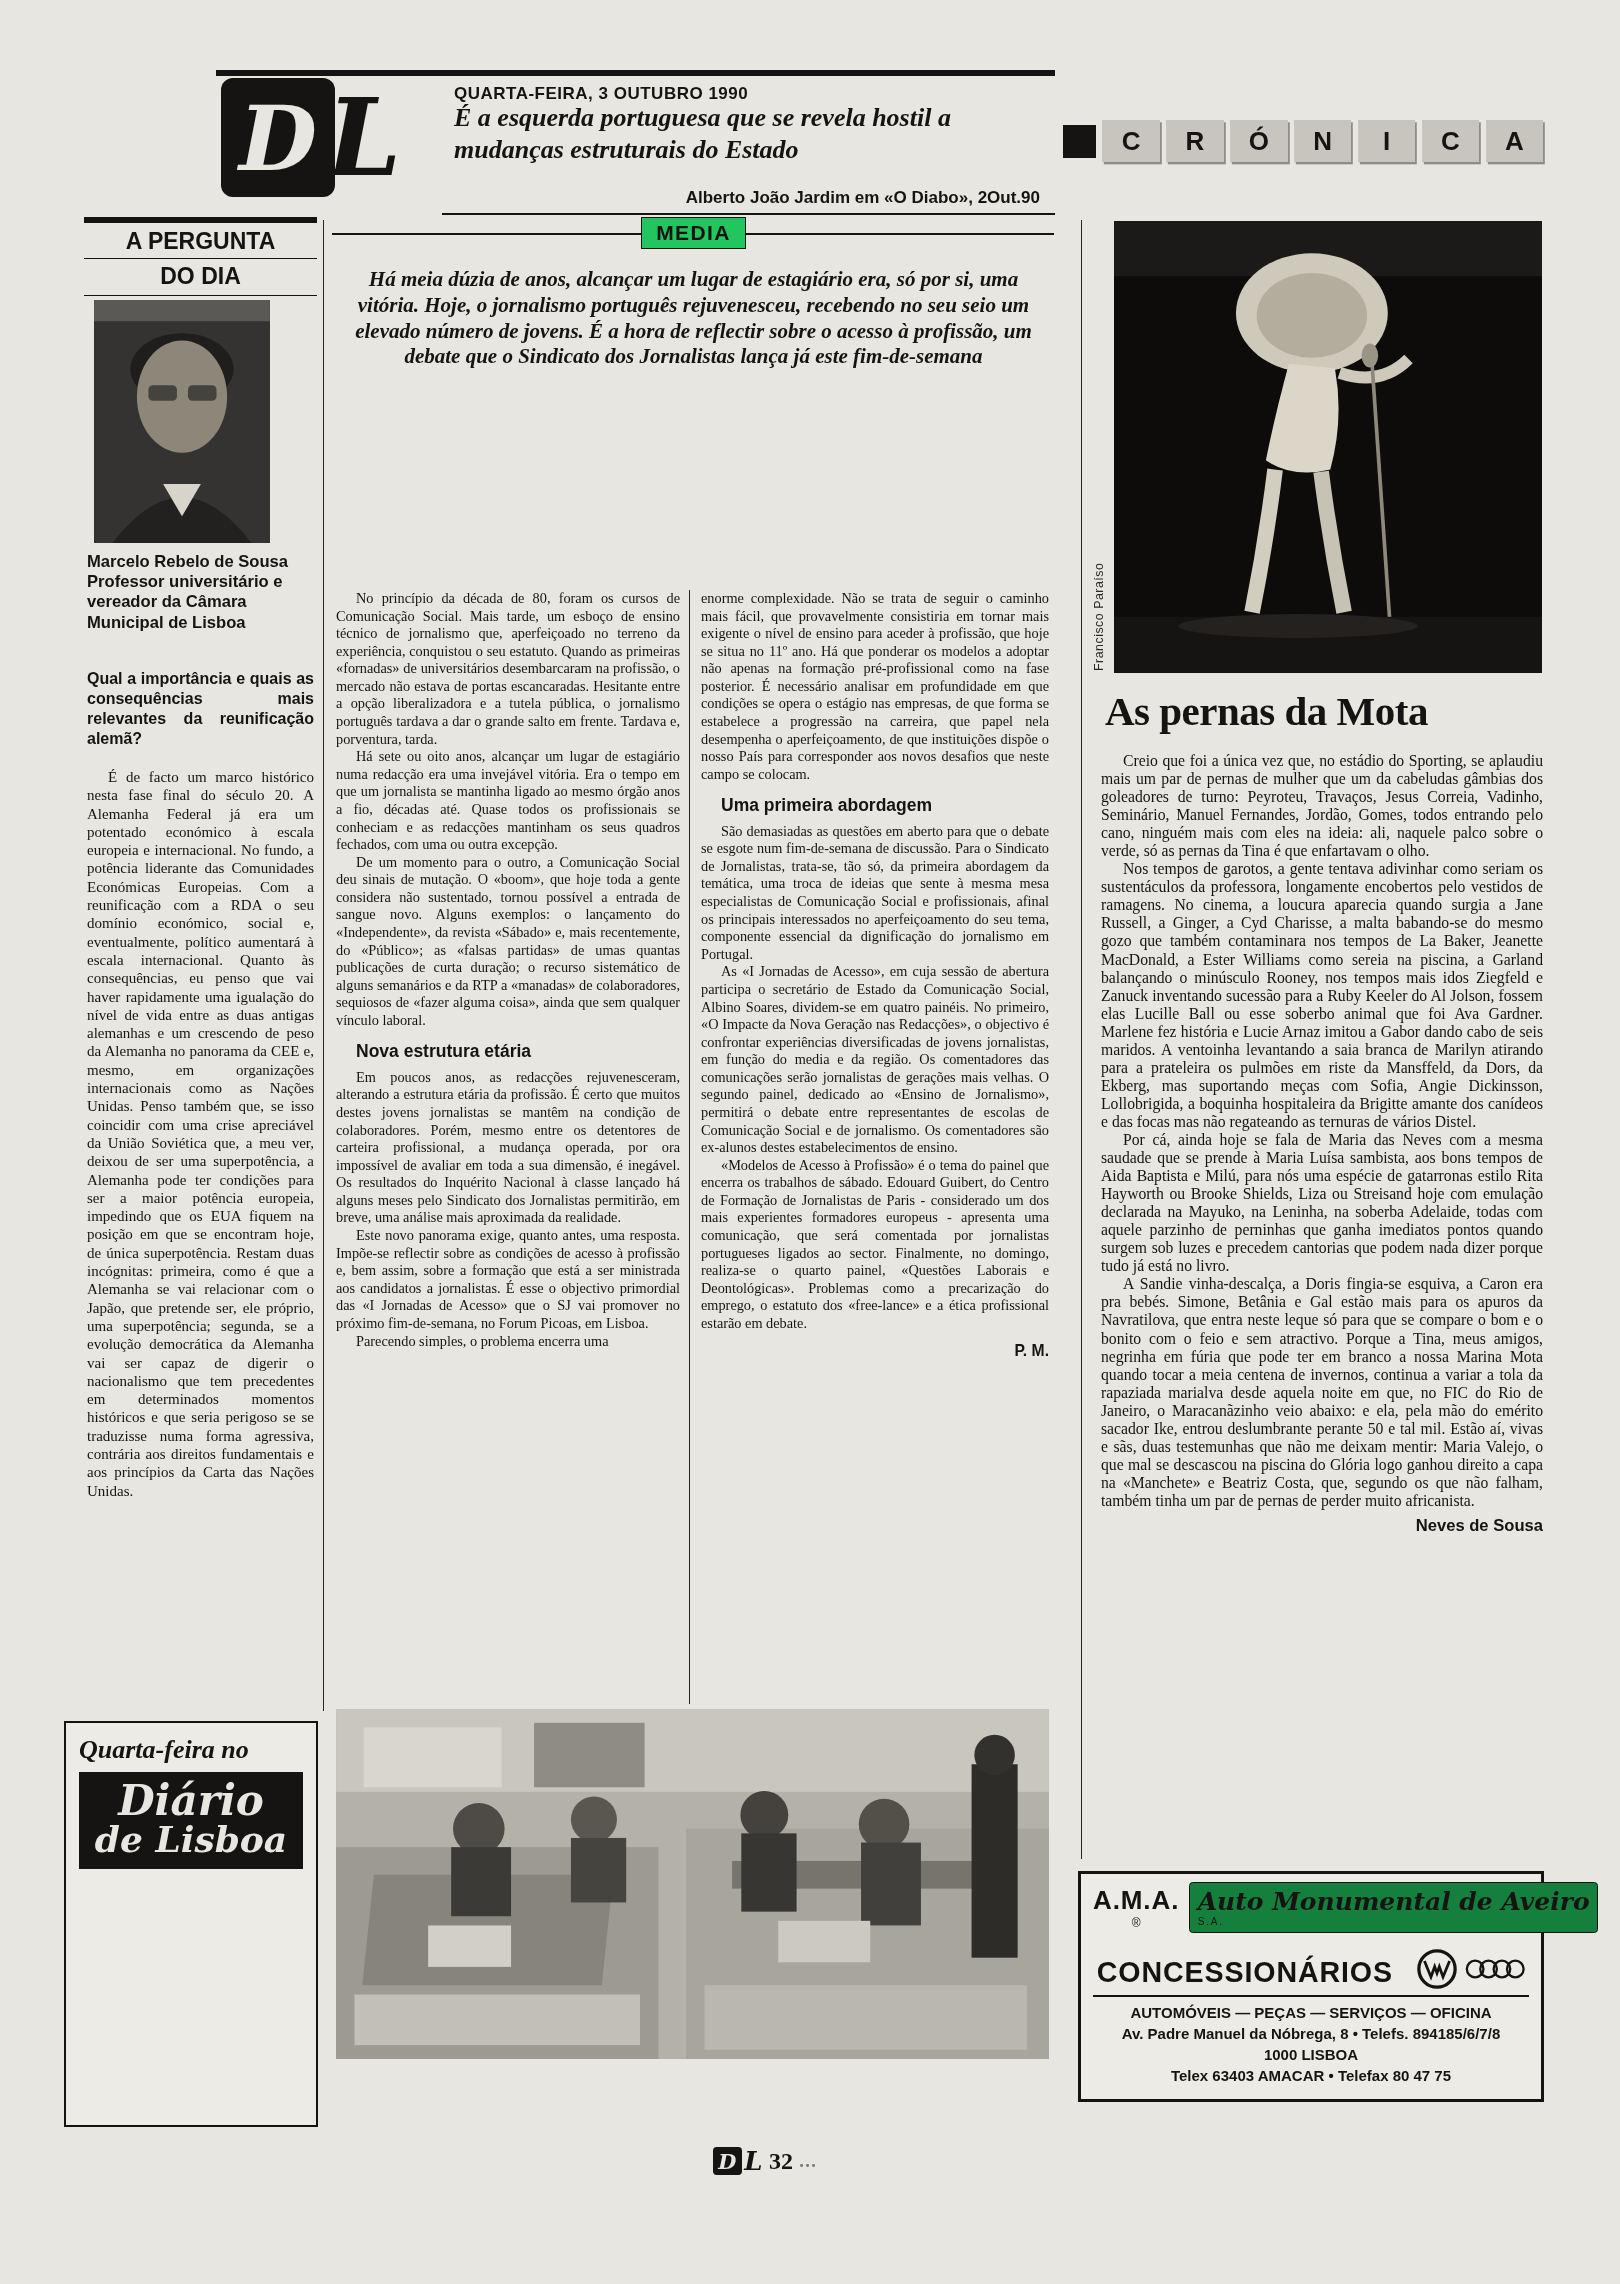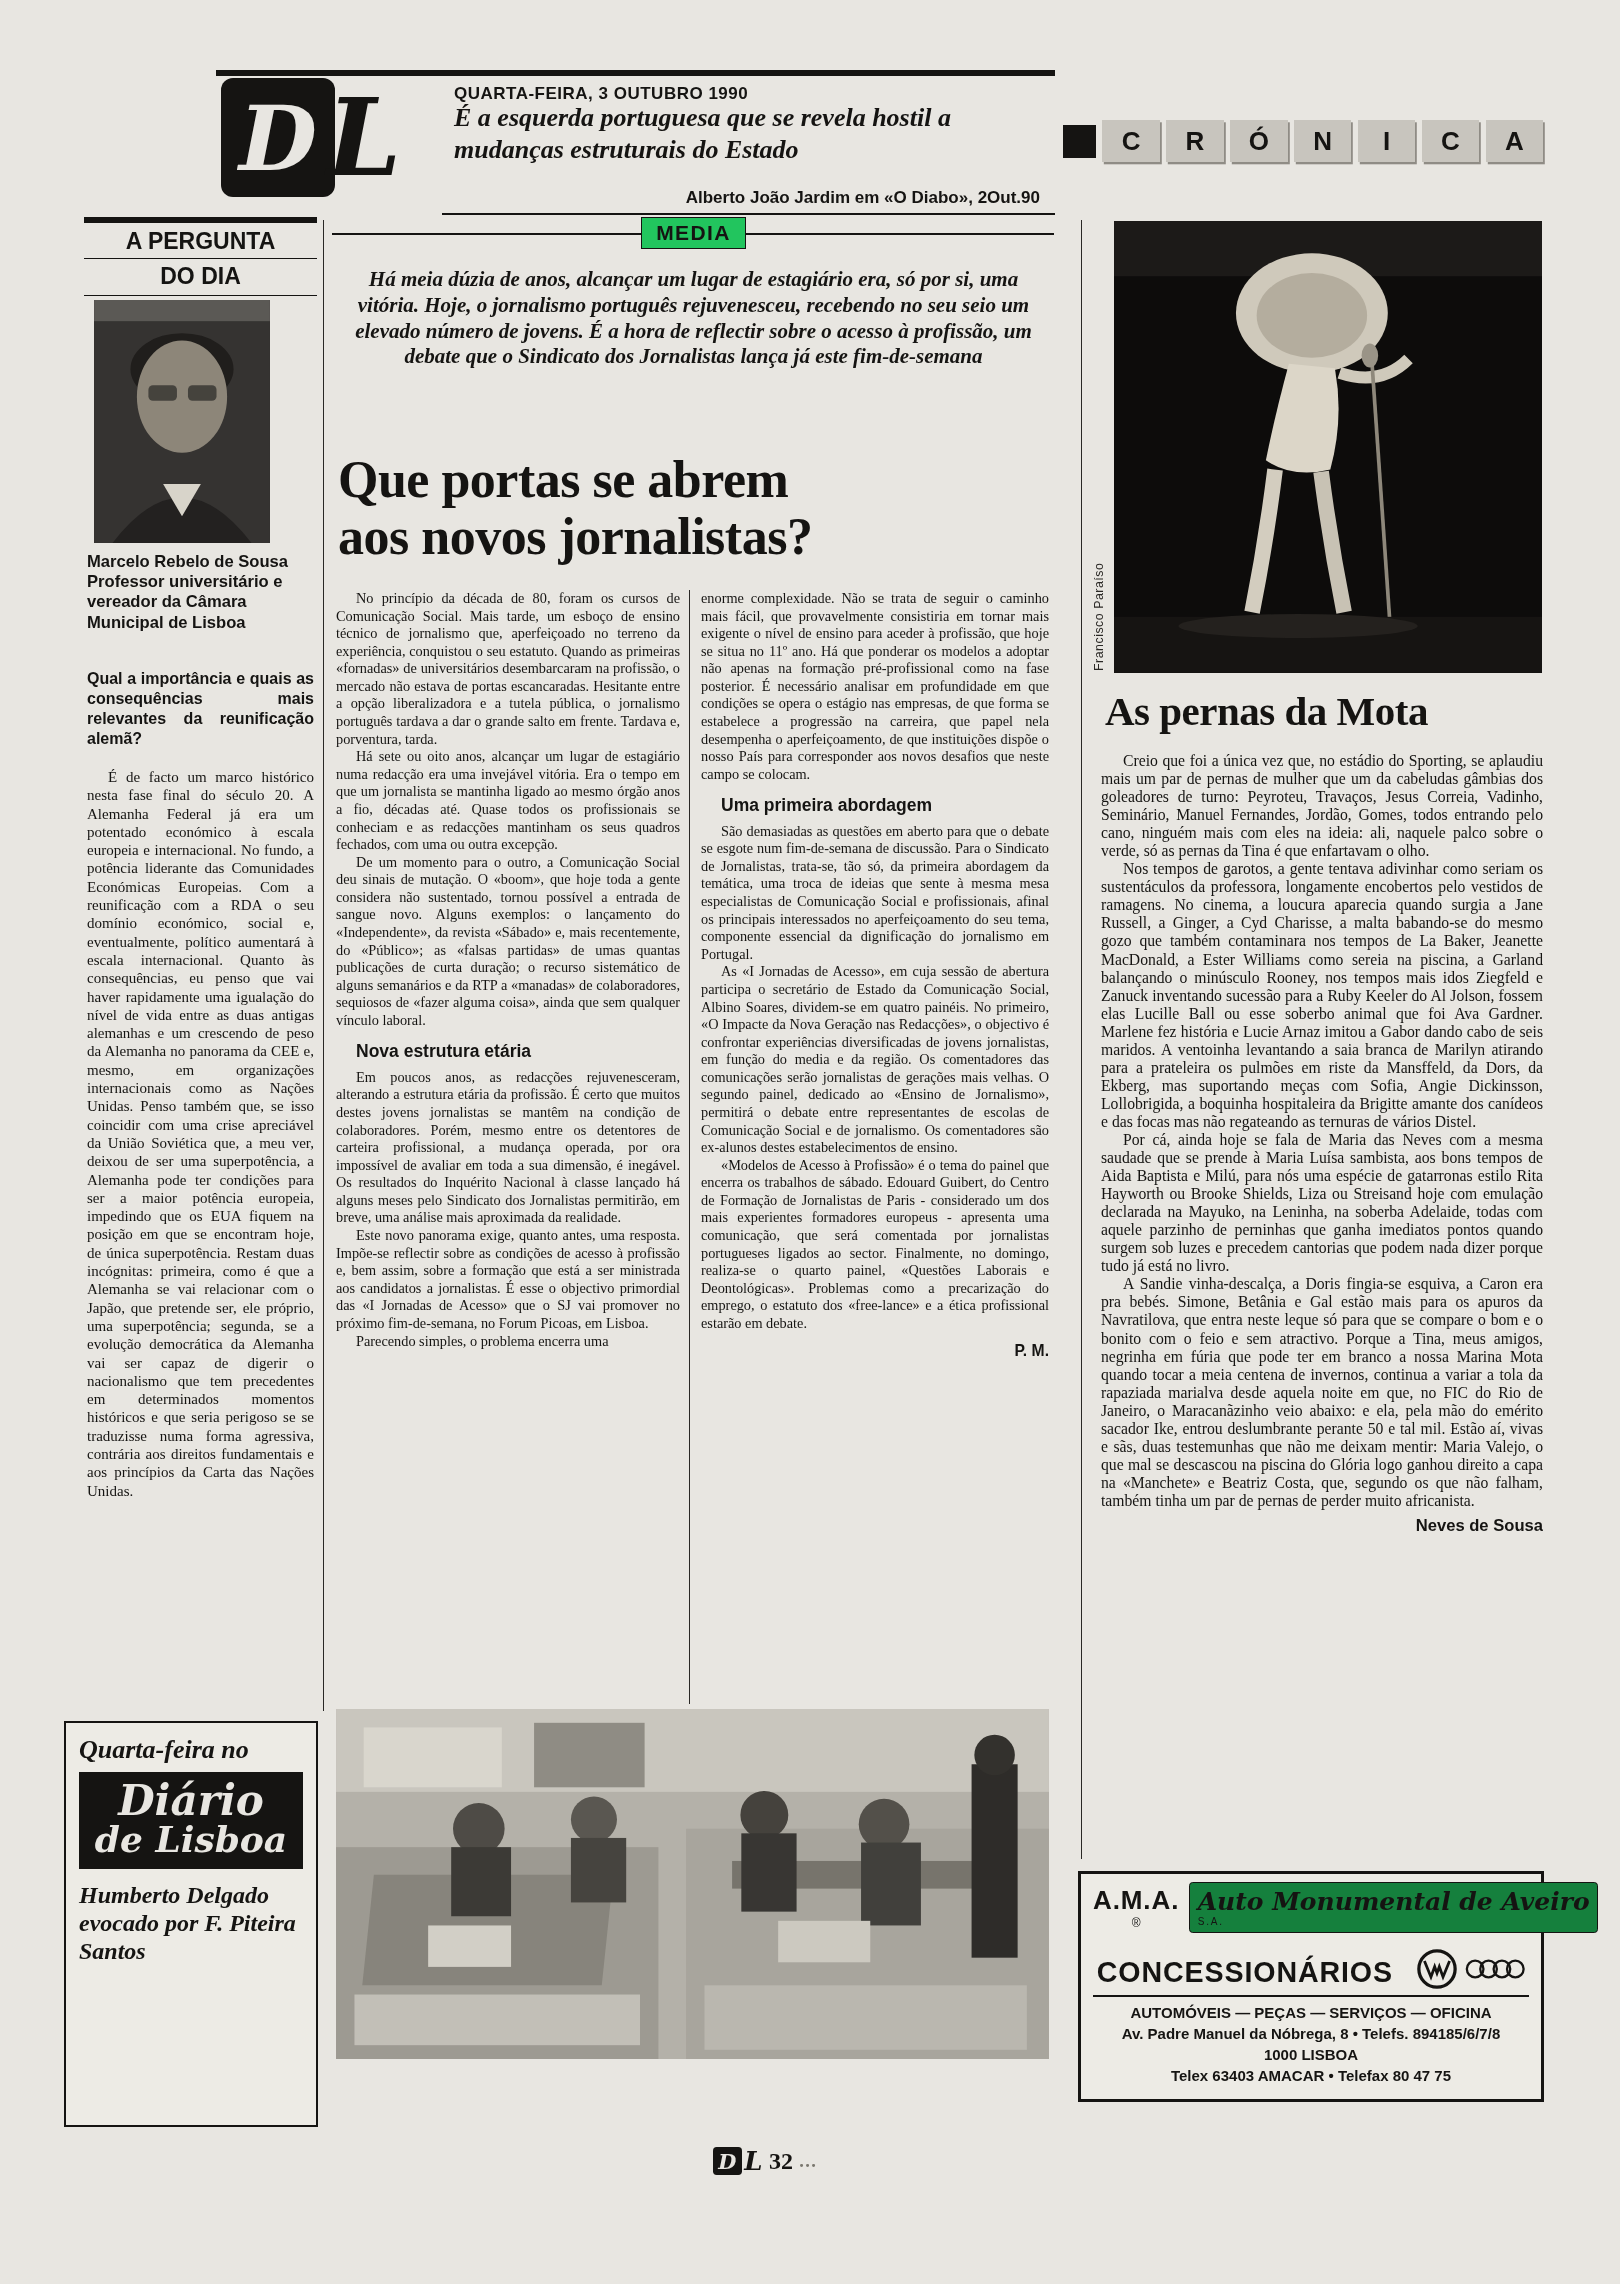--- a/index.html
+++ b/index.html
@@ -172,32 +172,27 @@
   <div class="pergunta-answer">
     <p>É de facto um marco histórico nesta fase final do século 20. A Alemanha Federal já era um potentado económico à escala europeia e internacional. No fundo, a potência liderante das Comunidades Económicas Europeias. Com a reunificação com a RDA o seu domínio económico, social e, eventualmente, político aumentará à escala internacional. Quanto às consequências, eu penso que vai haver rapidamente uma igualação do nível de vida entre as duas antigas alemanhas e um crescendo de peso da Alemanha no panorama da CEE e, mesmo, em organizações internacionais como as Nações Unidas. Penso também que, se isso coincidir com uma crise apreciável da União Soviética que, a meu ver, deixou de ser uma superpotência, a Alemanha pode ter condições para ser a maior potência europeia, impedindo que os EUA fiquem na posição em que se encontram hoje, de única superpotência. Restam duas incógnitas: primeira, como é que a Alemanha se vai relacionar com o Japão, que pretende ser, ele próprio, uma superpotência; segunda, se a evolução democrática da Alemanha vai ser capaz de digerir o nacionalismo que tem precedentes em determinados momentos históricos e que seria perigoso se se traduzisse numa forma agressiva, contrária aos direitos fundamentais e aos princípios da Carta das Nações Unidas.</p>
   </div>
 
   <div class="promo-ad">
     <div class="promo-line1">Quarta-feira no</div>
     <div class="promo-logo">
       <div class="pl1">Diário</div>
       <div class="pl2">de Lisboa</div>
     </div>
-    <div class="promo-item1">Humberto Delgado evocado por F. Piteira Santos</div>
   </div>
 
   <div class="rule media-top-rule"></div>
   <div class="media-label">MEDIA</div>
 
   <div class="media-lede">Há meia dúzia de anos, alcançar um lugar de estagiário era, só por si, uma vitória. Hoje, o jornalismo português rejuvenesceu, recebendo no seu seio um elevado número de jovens. É a hora de reflectir sobre o acesso à profissão, um debate que o Sindicato dos Jornalistas lança já este fim-de-semana</div>
 
-  <div class="media-headline">
-    <div>Que portas se abrem</div>
-    <div>aos novos jornalistas?</div>
-  </div>
 
   <div class="body-col col1">
     <p>No princípio da década de 80, foram os cursos de Comunicação Social. Mais tarde, um esboço de ensino técnico de jornalismo que, aperfeiçoado no terreno da experiência, conquistou o seu estatuto. Quando as primeiras «fornadas» de universitários desembarcaram na profissão, o mercado não estava de portas escancaradas. Hesitante entre a opção liberalizadora e a tutela pública, o jornalismo português tardava a dar o grande salto em frente. Tardava e, porventura, tarda.</p>
     <p>Há sete ou oito anos, alcançar um lugar de estagiário numa redacção era uma invejável vitória. Era o tempo em que um jornalista se mantinha ligado ao mesmo órgão anos a fio, décadas até. Quase todos os profissionais se conheciam e as redacções mantinham os seus quadros fechados, com uma ou outra excepção.</p>
     <p>De um momento para o outro, a Comunicação Social deu sinais de mutação. O «boom», que hoje toda a gente considera não sustentado, tornou possível a entrada de sangue novo. Alguns exemplos: o lançamento do «Independente», da revista «Sábado» e, mais recentemente, do «Público»; as «falsas partidas» de umas quantas publicações de curta duração; o recurso sistemático de alguns semanários e da RTP a «manadas» de colaboradores, sequiosos de «fazer alguma coisa», ainda que sem qualquer vínculo laboral.</p>
     <p class="subhead">Nova estrutura etária</p>
     <p>Em poucos anos, as redacções rejuvenesceram, alterando a estrutura etária da profissão. É certo que muitos destes jovens jornalistas se mantêm na condição de colaboradores. Porém, mesmo entre os detentores de carteira profissional, a mudança operada, por ora impossível de avaliar em toda a sua dimensão, é inegável. Os resultados do Inquérito Nacional à classe lançado há alguns meses pelo Sindicato dos Jornalistas permitirão, em breve, uma análise mais aproximada da realidade.</p>
     <p>Este novo panorama exige, quanto antes, uma resposta. Impõe-se reflectir sobre as condições de acesso à profissão e, bem assim, sobre a formação que está a ser ministrada aos candidatos a jornalistas. É esse o objectivo primordial das «I Jornadas de Acesso» que o SJ vai promover no próximo fim-de-semana, no Forum Picoas, em Lisboa.</p>
     <p>Parecendo simples, o problema encerra uma</p>
   </div>

